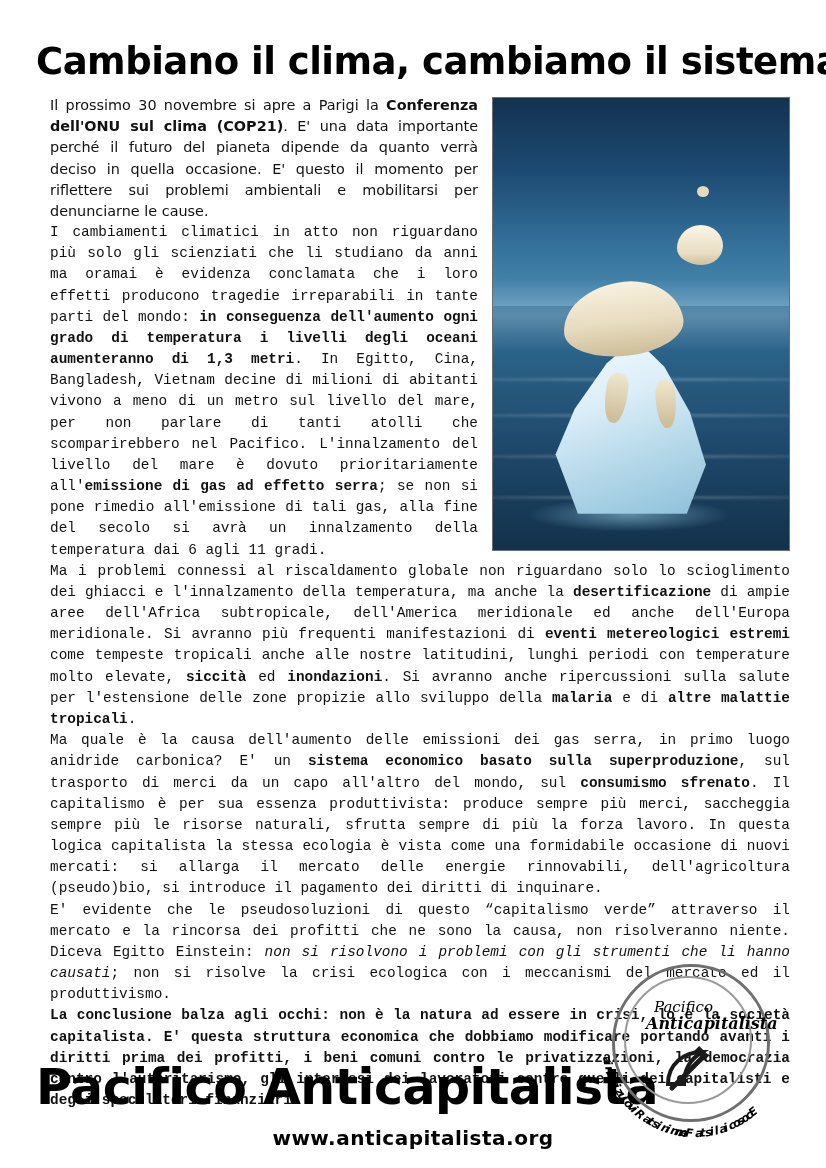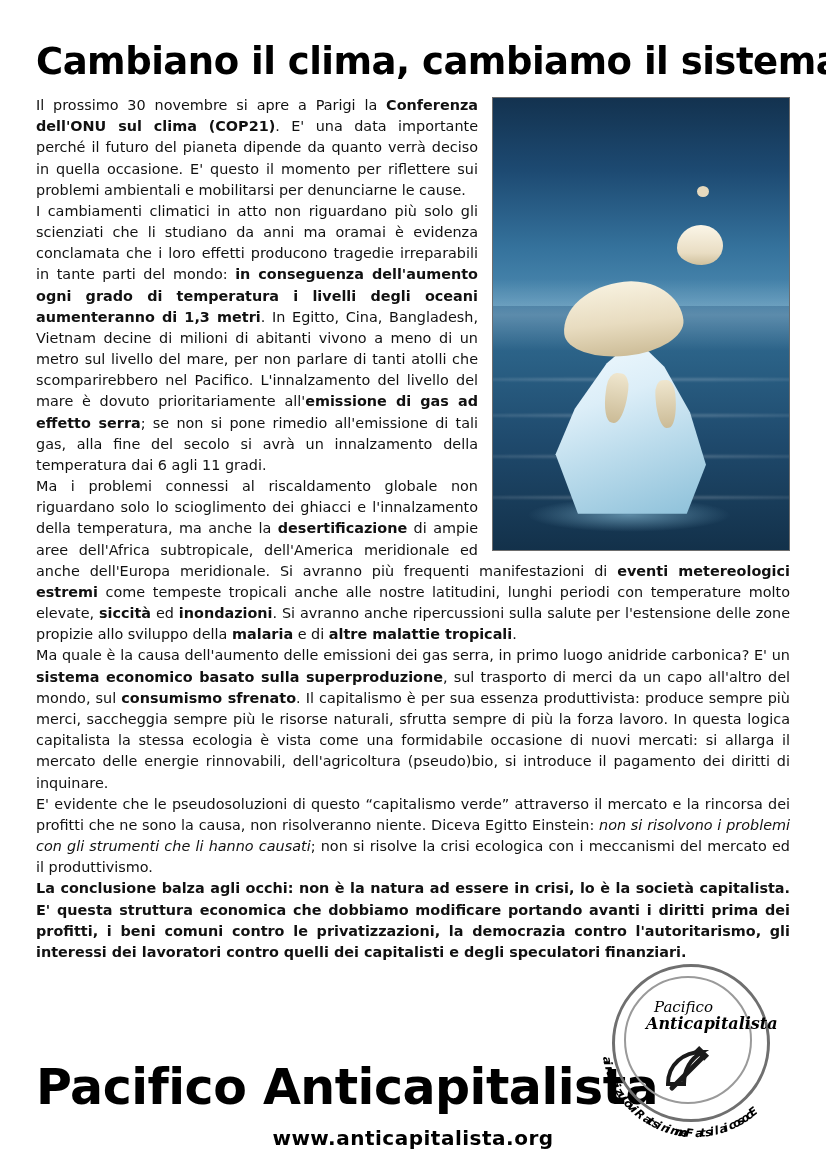--- a/index.html
+++ b/index.html
@@ -125,23 +125,23 @@
   }
   .photo .bear-leg1 { left: 38%; bottom: 28%; width: 22px; height: 50px; transform: rotate(8deg); }
   .photo .bear-leg2 { left: 55%; bottom: 27%; width: 20px; height: 48px; transform: rotate(-4deg); }
   .photo .glare {
     position: absolute;
     left: 0; top: 40%;
     width: 100%; height: 16%;
     background: linear-gradient(rgba(255,255,255,0.0), rgba(255,255,255,0.22), rgba(255,255,255,0.0));
   }
   .content p {
-    margin: 0 0 0 0;
-  }
-  .content p + p { margin-top: 0px; }
+    margin: 0 0 0 14px;
+  }
+  .content p + p { margin-top: 0px; font-family: Liberation Mono, monospace; }
   b, strong { font-weight: bold; }
   em { font-style: italic; }
   .bottom {
     position: absolute;
     left: 0;
     bottom: 0;
     width: 826px;
     height: 210px;
   }
   .org-name {

